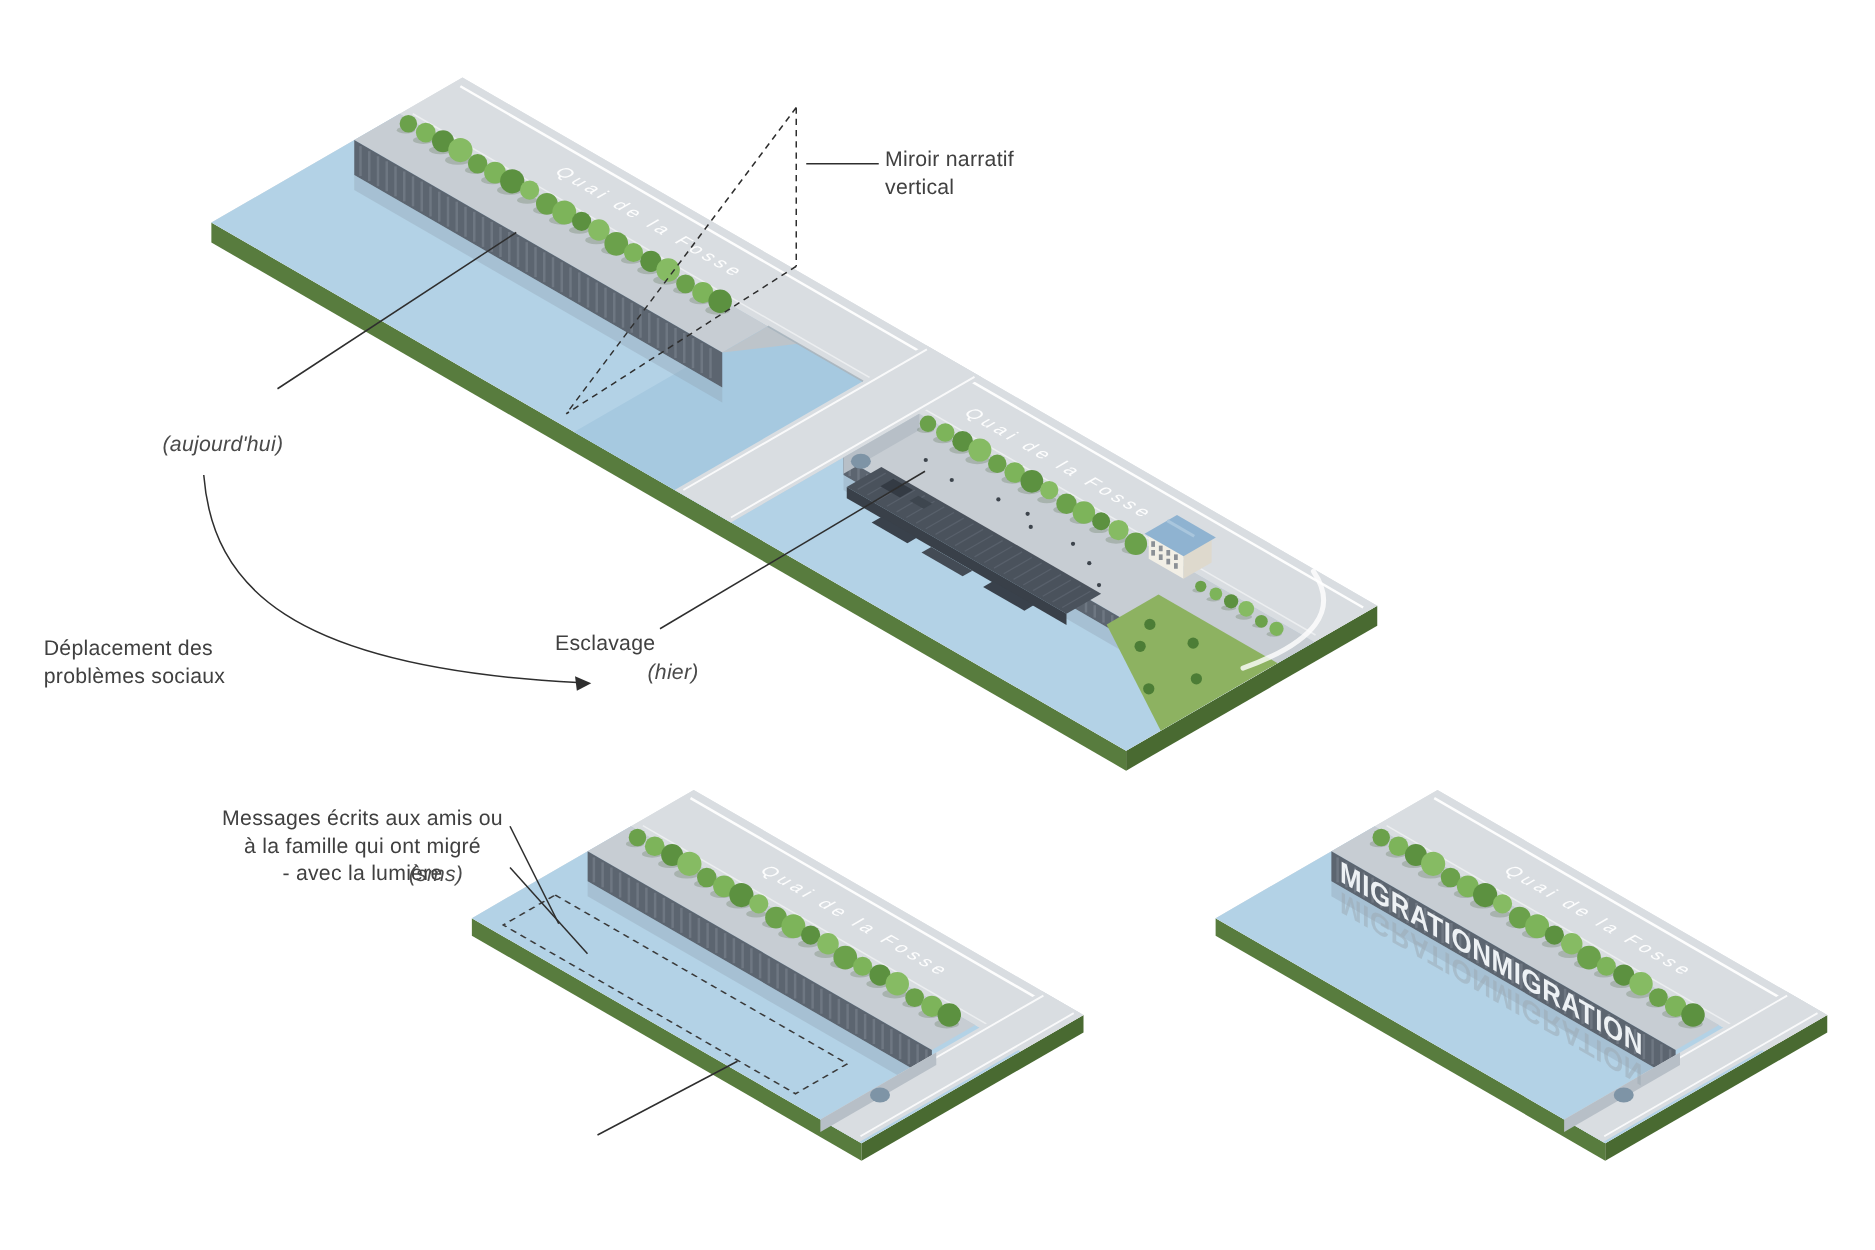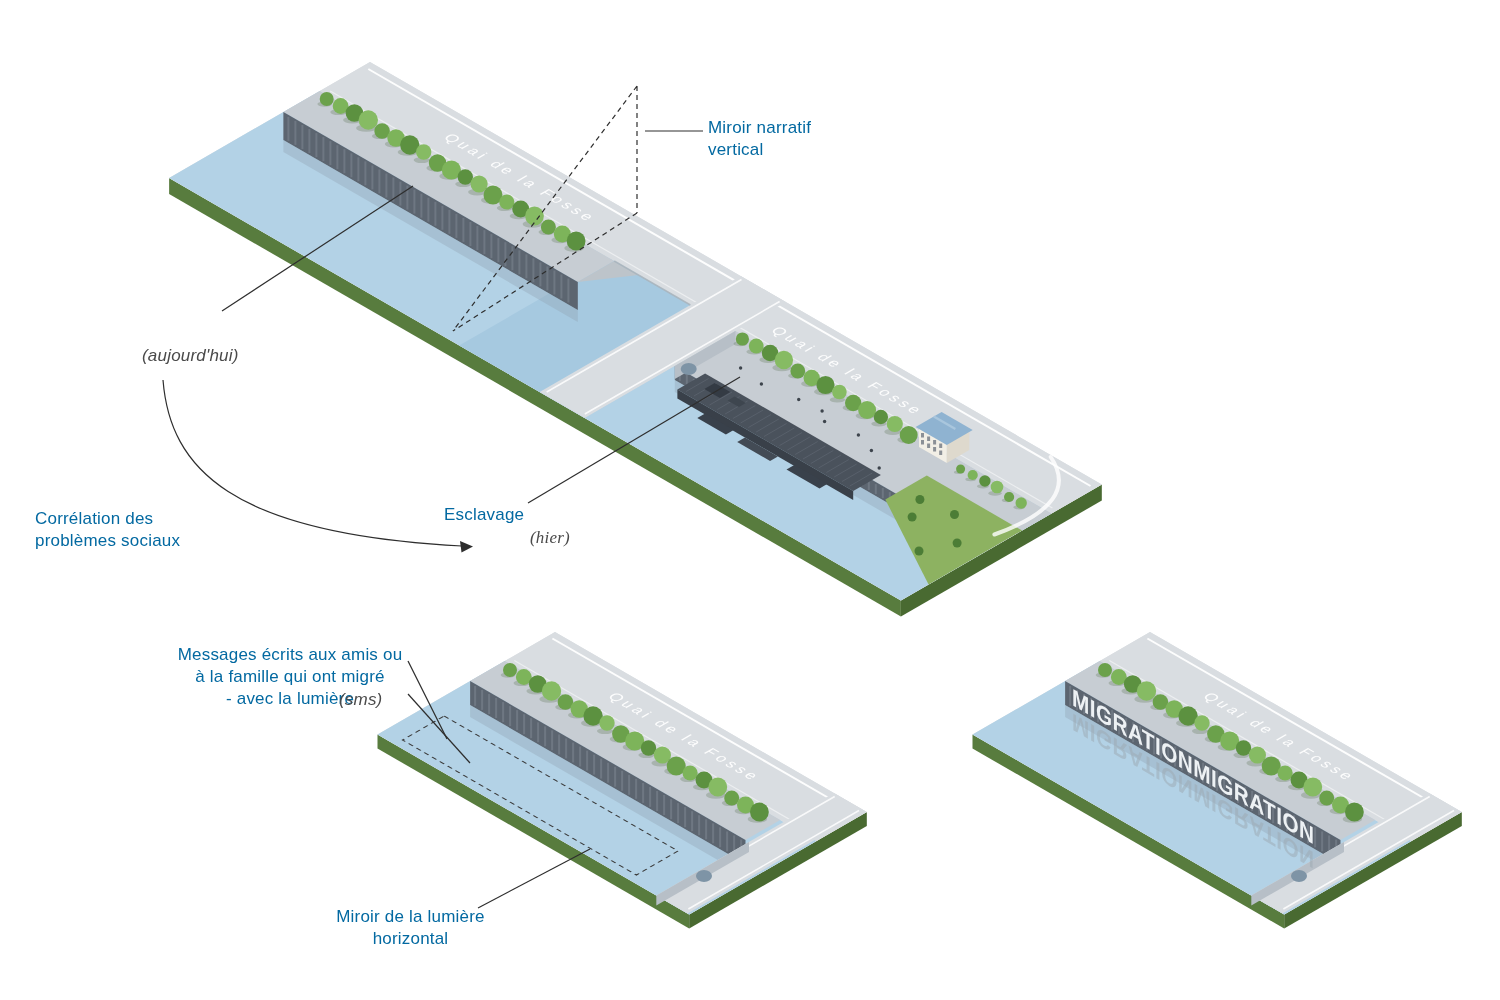--- a/index.html
+++ b/index.html
@@ -1,20 +1,20 @@
 <!DOCTYPE html>
 <html><head>
 <meta charset="utf-8">
 <style>
   html,body{margin:0;padding:0;}
   body{width:1500px;height:1000px;background:#ffffff;font-family:"Liberation Sans",sans-serif;}
   .canvas{position:relative;width:1500px;height:1000px;overflow:hidden;background:#ffffff;}
   svg.scene{position:absolute;left:0;top:0;}
-  .lbl{position:absolute;font-size:17px;line-height:1.28;color:#0369a1;white-space:pre-line;letter-spacing:.2px;}
-  .it{font-style:italic;color:#4a4a4a;margin-left:12px;}
+  .lbl{position:absolute;font-size:17px;line-height:1.28;color:#404040;white-space:pre-line;letter-spacing:.2px;}
+  .it{font-style:italic;color:#4a4a4a;}
   .ra{text-align:center;}
   .road-text{fill:#ffffff;font-size:15px;letter-spacing:3.5px;opacity:.95;font-family:"Liberation Sans",sans-serif;}
   .mig-text{font-size:24px;font-weight:bold;letter-spacing:.5px;font-family:"Liberation Sans",sans-serif;}
 </style>
 </head>
 <body>
 
 <div class="canvas">
 
   <svg class="scene" width="1500" height="1000" viewBox="0 0 1500 1000">
@@ -476,24 +476,22 @@
       <polygon points="473,546.5 460,541 461.5,552.5" fill="#2e2e2e" stroke="none"></polygon>
       <line x1="408" y1="661" x2="447" y2="739"></line>
       <line x1="408" y1="694" x2="470" y2="763"></line>
       <line x1="478" y1="908" x2="590" y2="849"></line>
     </g>
   </svg>
 
   <div class="lbl" style="left:708px;top:117px;">Miroir narratif
 vertical</div>
   <div class="lbl it" style="left:130px;top:345px;">(aujourd'hui)</div>
-  <div class="lbl" style="left:35px;top:508px;">Corrélation des
+  <div class="lbl" style="left:35px;top:508px;">Déplacement des
 problèmes sociaux</div>
   <div class="lbl" style="left:444px;top:504px;">Esclavage</div>
-  <div class="lbl it" style="left:518px;top:527px;font-family:Liberation Serif, serif;">(hier)</div>
+  <div class="lbl it" style="left:518px;top:527px;">(hier)</div>
   <div class="lbl ra" style="left:175px;top:644px;width:230px;">Messages écrits aux amis ou
 à la famille qui ont migré
 - avec la lumière</div>
   <div class="lbl it" style="left:327px;top:689px;">(sms)</div>
-  <div class="lbl ra" style="left:333px;top:906px;width:155px;">Miroir de la lumière
-horizontal</div>
 
 </div>
 
 </body></html>

